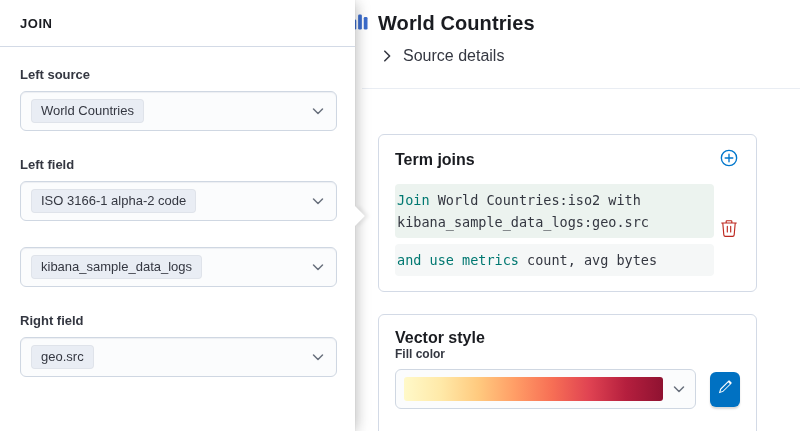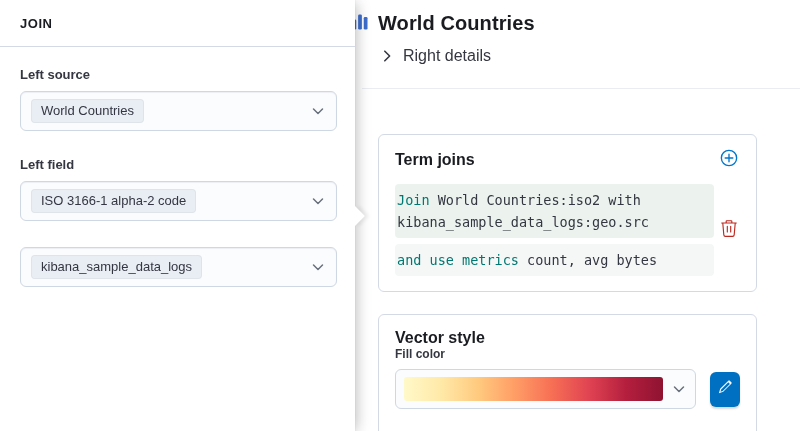--- a/index.html
+++ b/index.html
@@ -121,21 +121,21 @@
   </span>
 
   <h1 class="layer-title">World Countries</h1>
 
   <button class="source-details">
     <span class="chevron">
       <svg width="14" height="14" viewBox="0 0 16 16">
           <path d="M5.5 2.5l5.5 5.5-5.5 5.5" fill="none" stroke="#343741" stroke-width="1.8" stroke-linecap="round" stroke-linejoin="round"></path>
         </svg>
     </span>
-    <span>Right details</span>
+    <span>Source details</span>
   </button>
 
   <div class="header-divider"></div>
 
   <section class="card card-term-joins">
     <div class="card-header">
       <h2 class="card-title">Term joins</h2>
       <button class="icon-btn" title="">
         <span>
           <svg width="18" height="18" viewBox="0 0 16 16">
@@ -220,17 +220,28 @@
         <div class="combobox">
           <span class="pill">kibana_sample_data_logs</span>
           <span class="chevron">
             <svg width="16" height="16" viewBox="0 0 16 16">
                 <path d="M3.5 6l4.5 4.5L12.5 6" fill="none" stroke="#69707d" stroke-width="1.5" stroke-linecap="round" stroke-linejoin="round"></path>
               </svg>
           </span>
         </div>
       </div>
 
+      <div class="form-row">
+        <label class="form-label">Right field</label>
+        <div class="combobox">
+          <span class="pill">geo.src</span>
+          <span class="chevron">
+            <svg width="16" height="16" viewBox="0 0 16 16">
+                <path d="M3.5 6l4.5 4.5L12.5 6" fill="none" stroke="#69707d" stroke-width="1.5" stroke-linecap="round" stroke-linejoin="round"></path>
+              </svg>
+          </span>
+        </div>
+      </div>
 
     </div>
   </aside>
 
 </div>
 
 </body></html>

